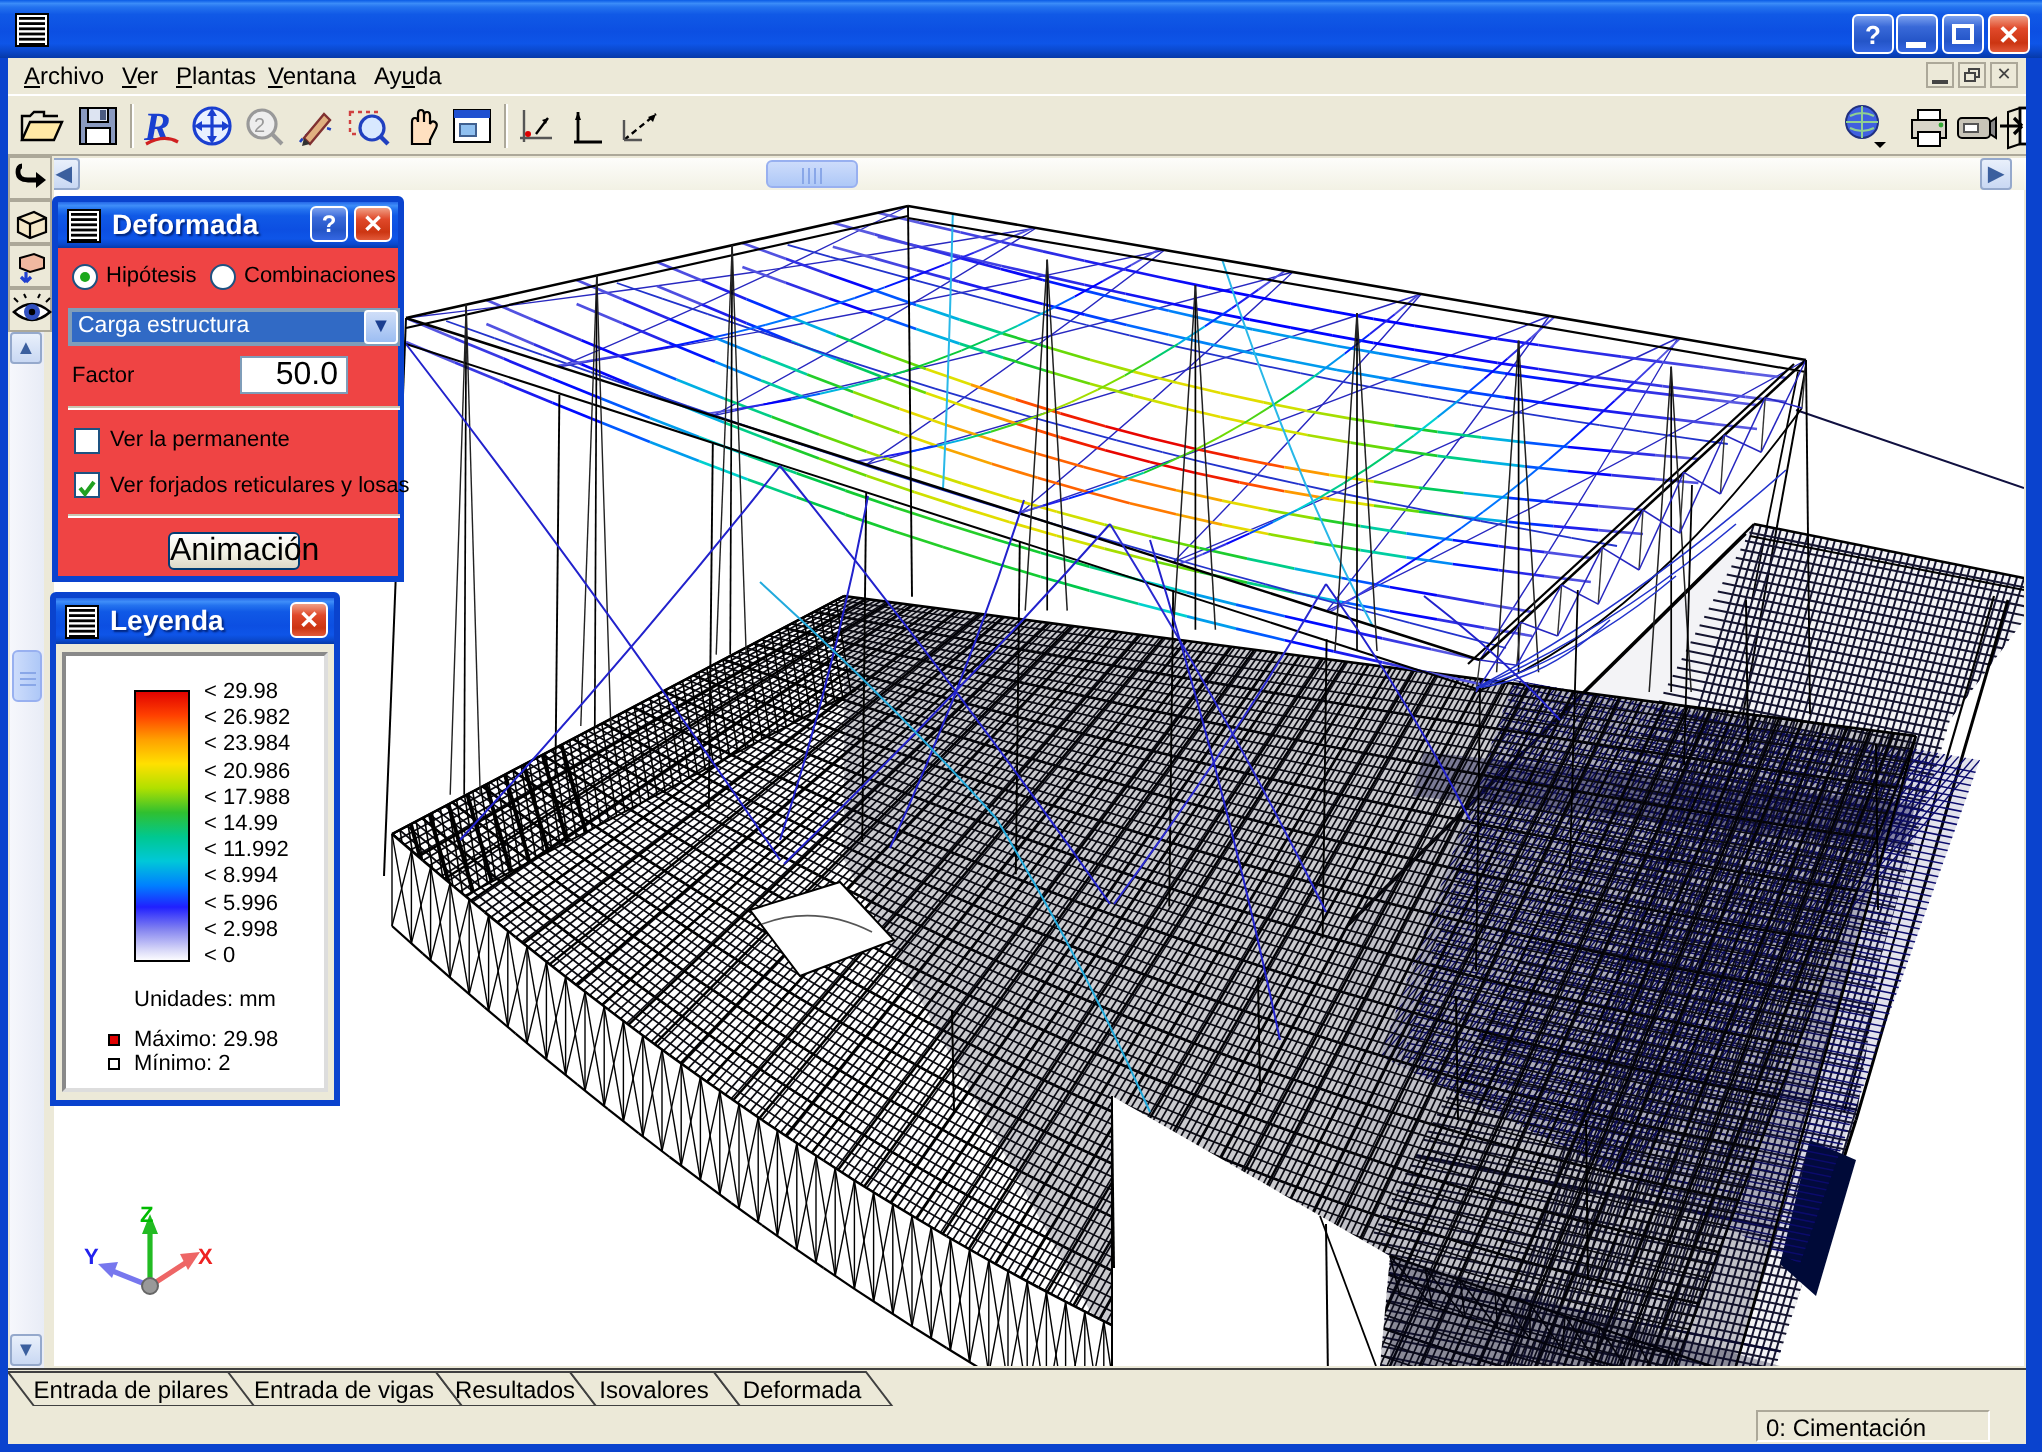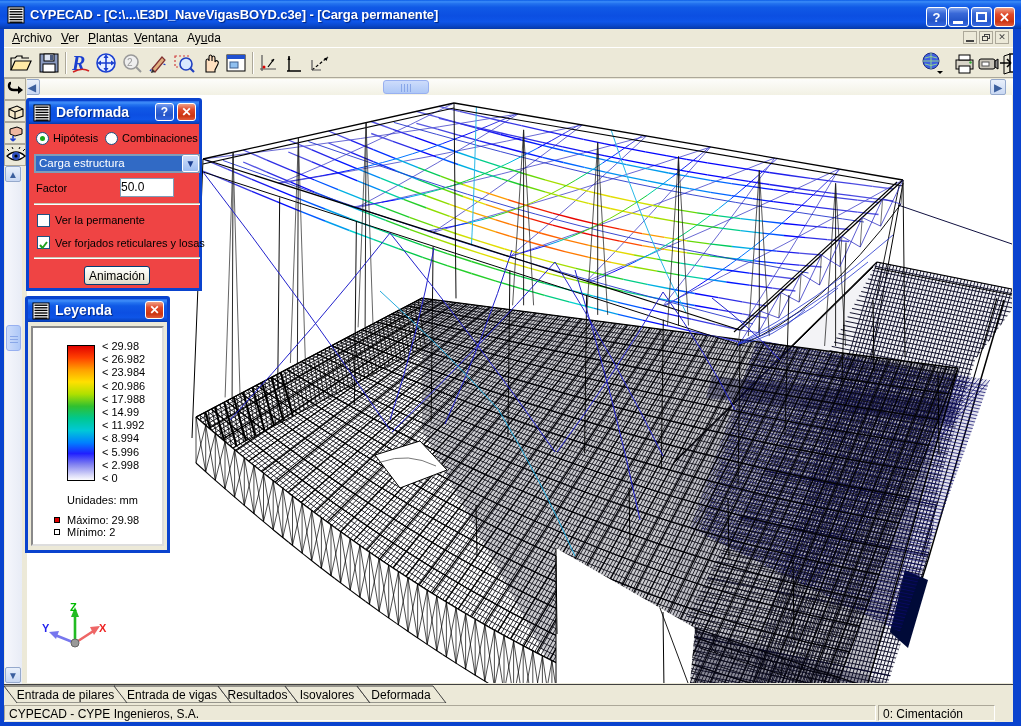--- a/index.html
+++ b/index.html
@@ -39,37 +39,36 @@
  background:linear-gradient(180deg,#7ba1ef 0%,#3969d8 30%,#2455c8 70%,#3567e2 100%);color:#fff;font-weight:bold;font-size:12px;text-align:center;line-height:17px}
 .dbtn.close{background:linear-gradient(180deg,#f0a086 0%,#e0492a 35%,#cc3512 75%,#e2593a 100%)}
 .radio{position:absolute;width:13px;height:13px;border-radius:50%;border:1px solid #1d5281;background:#fff}
 .radio.sel::after{content:"";position:absolute;left:3px;top:3px;width:5px;height:5px;border-radius:50%;background:#1ba81b}
 .check{position:absolute;width:13px;height:13px;border:1px solid #1d5281;background:#fff}
 .lbl{position:absolute;font-size:11px;color:#000;white-space:nowrap}
 .combo{position:absolute;left:5px;top:30px;width:166px;height:19px;background:#316AC5;border:2px solid #7F9DB9;border-radius:0}
 .combo .ctext{position:absolute;left:3px;top:1px;color:#fff;font-size:11.5px}
 .combo .cbtn{position:absolute;right:-1px;top:-1px;width:17px;height:17px;border:1px solid #fff;border-radius:2px;
  background:linear-gradient(180deg,#cfdef8,#9cbdf2);color:#1b3f91;font-size:10px;text-align:center;line-height:15px;font-weight:bold}
-.field{position:absolute;background:#fff;border:1px solid #7F9DB9;font-size:12px;text-align:left}
+.field{position:absolute;background:#fff;border:1px solid #7F9DB9;font-size:16px;text-align:right}
 .sep{position:absolute;height:1px;background:#c8c5b2;box-shadow:0 1px 0 #fff}
-.btn{position:absolute;border:1px solid #003C74;border-radius:3px;background:linear-gradient(180deg,#fff,#f0eee1 60%,#dcd8c8);font-size:12px;text-align:center}
+.btn{position:absolute;border:1px solid #003C74;border-radius:3px;background:linear-gradient(180deg,#fff,#f0eee1 60%,#dcd8c8);font-size:16px;text-align:center}
 </style></head>
 <body>
 <div id="win">
   <div class="titlebar">
     <div class="ticon"><svg width="18" height="18" viewBox="0 0 18 18">
           <rect x="1" y="1" width="16" height="16" fill="#fff" stroke="#000"></rect>
           <rect x="2.5" y="2.5" width="13" height="1.4" fill="#000"></rect>
           <rect x="2.5" y="5.1" width="13" height="1.4" fill="#000"></rect>
           <rect x="2.5" y="7.7" width="13" height="1.4" fill="#000"></rect>
           <rect x="2.5" y="10.3" width="13" height="1.4" fill="#000"></rect>
           <rect x="2.5" y="12.9" width="13" height="1.4" fill="#000"></rect>
           <rect x="2.5" y="15.5" width="13" height="1.4" fill="#000"></rect>
         </svg></div>
-    <div class="ttext">CYPECAD - [C:\...\E3DI_NaveVigasBOYD.c3e] - [Carga permanente]</div>
     <div class="tbtn" style="left:926px">?</div>
     <div class="tbtn" style="left:948px">
         <div style="position:absolute;left:4px;top:13px;width:10px;height:3px;background:#fff"></div>
       </div>
     <div class="tbtn" style="left:971px">
         <div style="position:absolute;left:4px;top:4px;width:11px;height:10px;border:2px solid #fff"></div>
       </div>
     <div class="tbtn close" style="left:994px">✕</div>
   </div>
   <div class="menubar">
@@ -1887,21 +1886,20 @@
         <path d="M110 1 L214 1 L227 18 L123 18 Z" fill="#ECE9D8" stroke="#404040" stroke-width="1"></path>
         <text x="168.0" y="14" font-family="Liberation Sans" font-size="12" text-anchor="middle" fill="#000">Entrada de vigas</text>
         <path d="M214 1 L281 1 L294 18 L227 18 Z" fill="#ECE9D8" stroke="#404040" stroke-width="1"></path>
         <text x="253.5" y="14" font-family="Liberation Sans" font-size="12" text-anchor="middle" fill="#000">Resultados</text>
         <path d="M281 1 L353 1 L366 18 L294 18 Z" fill="#ECE9D8" stroke="#404040" stroke-width="1"></path>
         <text x="323.0" y="14" font-family="Liberation Sans" font-size="12" text-anchor="middle" fill="#000">Isovalores</text>
         <path d="M353 1 L429 1 L442 18 L366 18 Z" fill="#ECE9D8" stroke="#404040" stroke-width="1"></path>
         <text x="397.0" y="14" font-family="Liberation Sans" font-size="12" text-anchor="middle" fill="#000">Deformada</text>
       </svg></div>
   <div class="statusbar">
-    <div class="spanel" style="left:0px;width:872px">CYPECAD - CYPE Ingenieros, S.A.</div>
     <div class="spanel" style="left:874px;width:117px">0: Cimentación</div>
   </div>
   <div class="borderL"></div>
     <div class="borderR"></div>
     <div class="borderB"></div>
 
   <div class="dlg" style="left:26px;top:98px;width:176px;height:193px">
     <div class="dlgtitle">
       <div style="position:absolute;left:4px;top:3px;width:17px;height:17px"><svg width="18" height="18" viewBox="0 0 18 18">
             <rect x="1" y="1" width="16" height="16" fill="#fff" stroke="#000"></rect>

